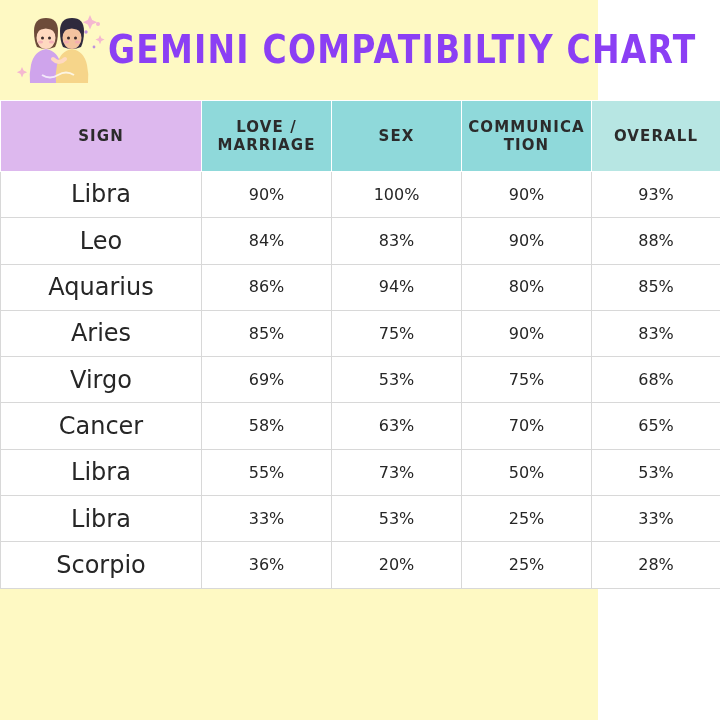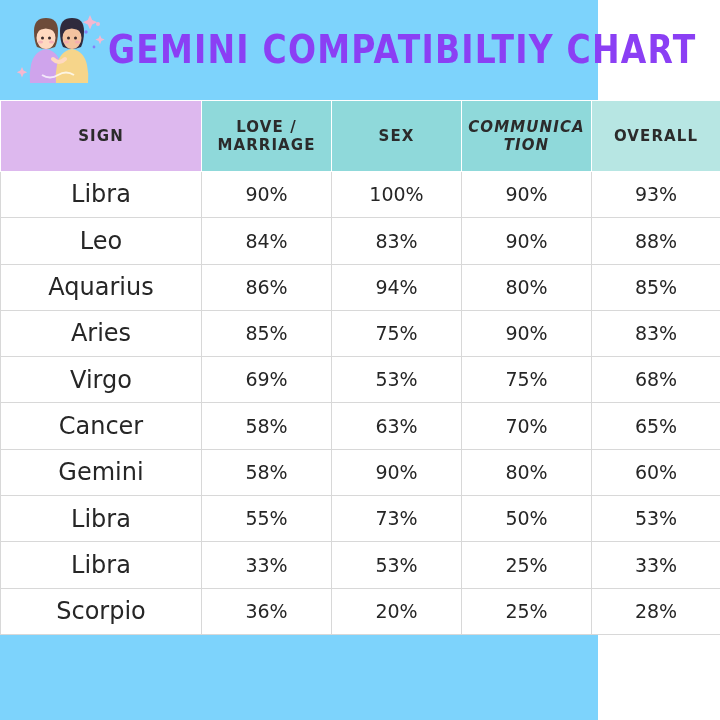--- a/index.html
+++ b/index.html
@@ -10,21 +10,21 @@
     width: 720px;
     height: 720px;
     background: #ffffff;
     font-family: "DejaVu Sans", sans-serif;
     overflow: hidden;
   }
   #page {
     position: relative;
     width: 598px;
     height: 720px;
-    background: #7dd3fc;
+    background: #fef9c3;
     box-sizing: border-box;
   }
 
   
   .header {
     position: relative;
     height: 100px;
     display: flex;
     align-items: center;
     justify-content: flex-start;
@@ -76,38 +76,38 @@
     color: #2b2b2b;
     text-transform: uppercase;
     border: 1px solid #ffffff;
     padding: 0 6px;
     line-height: 1.22;
     vertical-align: middle;
   }
   thead th.sign   { background: #ddb8ee; }
   thead th.love   { background: #8fd9da; }
   thead th.sex    { background: #8fd9da; }
-  thead th.comm   { background: #8fd9da; font-style: italic; }
+  thead th.comm   { background: #8fd9da; }
   thead th.overall{ background: #b7e6e3; }
 
   tbody td {
     height: 45.3px;
     border: 1px solid #d8d8d8;
     text-align: center;
     font-size: 23px;
     color: #262626;
     background: #ffffff;
     padding: 0;
     line-height: 1.1;
     margin-left: 23px;
   }
   tbody td.sign-cell {
     font-size: 24px;
   }
-  tbody td.val { font-size: 19px; }
+  tbody td.val { font-size: 16px; }
 </style>
 </head>
 <body>
 
 <div id="page">
 
   <div class="header">
 
     <div class="logo">
       <svg width="96" height="92" viewBox="0 0 96 92" xmlns="http://www.w3.org/2000/svg">
@@ -220,27 +220,20 @@
         <td class="val">68%</td>
       </tr>
       <tr>
         <td class="sign-cell">Cancer</td>
         <td class="val">58%</td>
         <td class="val">63%</td>
         <td class="val">70%</td>
         <td class="val">65%</td>
       </tr>
       <tr>
-        <td class="sign-cell">Gemini</td>
-        <td class="val">58%</td>
-        <td class="val">90%</td>
-        <td class="val">80%</td>
-        <td class="val">60%</td>
-      </tr>
-      <tr>
         <td class="sign-cell">Libra</td>
         <td class="val">55%</td>
         <td class="val">73%</td>
         <td class="val">50%</td>
         <td class="val">53%</td>
       </tr>
       <tr>
         <td class="sign-cell">Libra</td>
         <td class="val">33%</td>
         <td class="val">53%</td>

